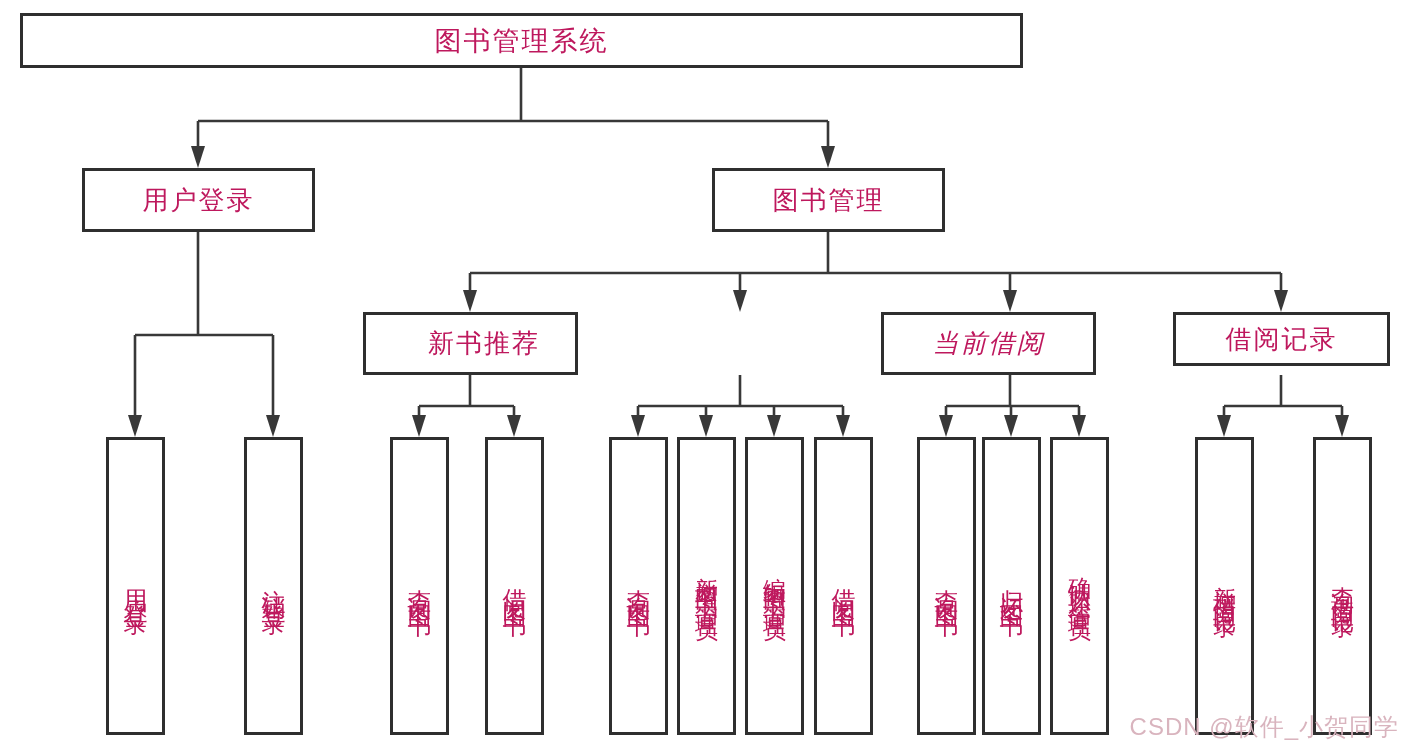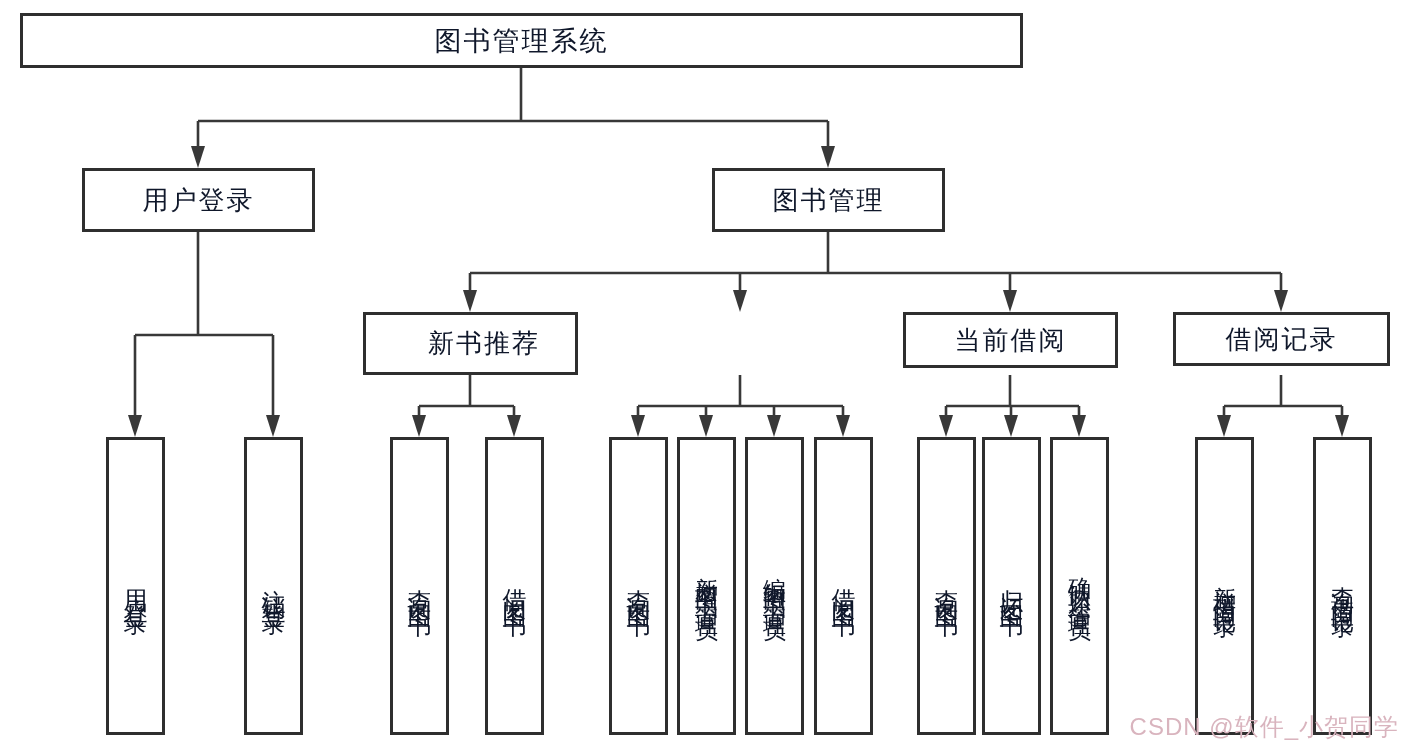--- a/index.html
+++ b/index.html
@@ -18,21 +18,21 @@
     pointer-events: none;
   }
   .box {
     position: absolute;
     box-sizing: border-box;
     background: #ffffff;
     border: 3px solid #2f2f2f;
     display: flex;
     align-items: center;
     justify-content: center;
-    color: #0f172a;
+    color: #be185d;
     z-index: 2;
   }
   .hbox { font-size: 26px; letter-spacing: 2px; }
   .root-box { font-size: 27px; }
   .vbox { font-size: 24px; }
   .vbox .vtext {
     writing-mode: vertical-rl;
     text-orientation: mixed;
     letter-spacing: 8px;
     line-height: 1;
@@ -125,21 +125,21 @@
   <div class="box hbox" style="left:82px; top:168px; width:233px; height:64px;">
     <span>用户登录</span>
   </div>
   <div class="box hbox" style="left:712px; top:168px; width:233px; height:64px;">
     <span>图书管理</span>
   </div>
 
   <div class="box hbox" style="left:363px; top:312px; width:215px; height:63px;padding-left:27px;">
     <span>新书推荐</span>
   </div>
-  <div class="box hbox" style="left:903px; top:312px; width:215px; height:56px;">
+  <div class="box hbox" style="left:881px; top:312px; width:215px; height:63px;font-style:italic;">
     <span>当前借阅</span>
   </div>
   <div class="box hbox" style="left:1173px; top:312px; width:217px; height:54px;">
     <span>借阅记录</span>
   </div>
 
   <div class="box vbox" style="left:106px; top:437px; width:59px; height:298px;">
     <span class="vtext">用户登录</span>
   </div>
   <div class="box vbox" style="left:244px; top:437px; width:59px; height:298px;">

